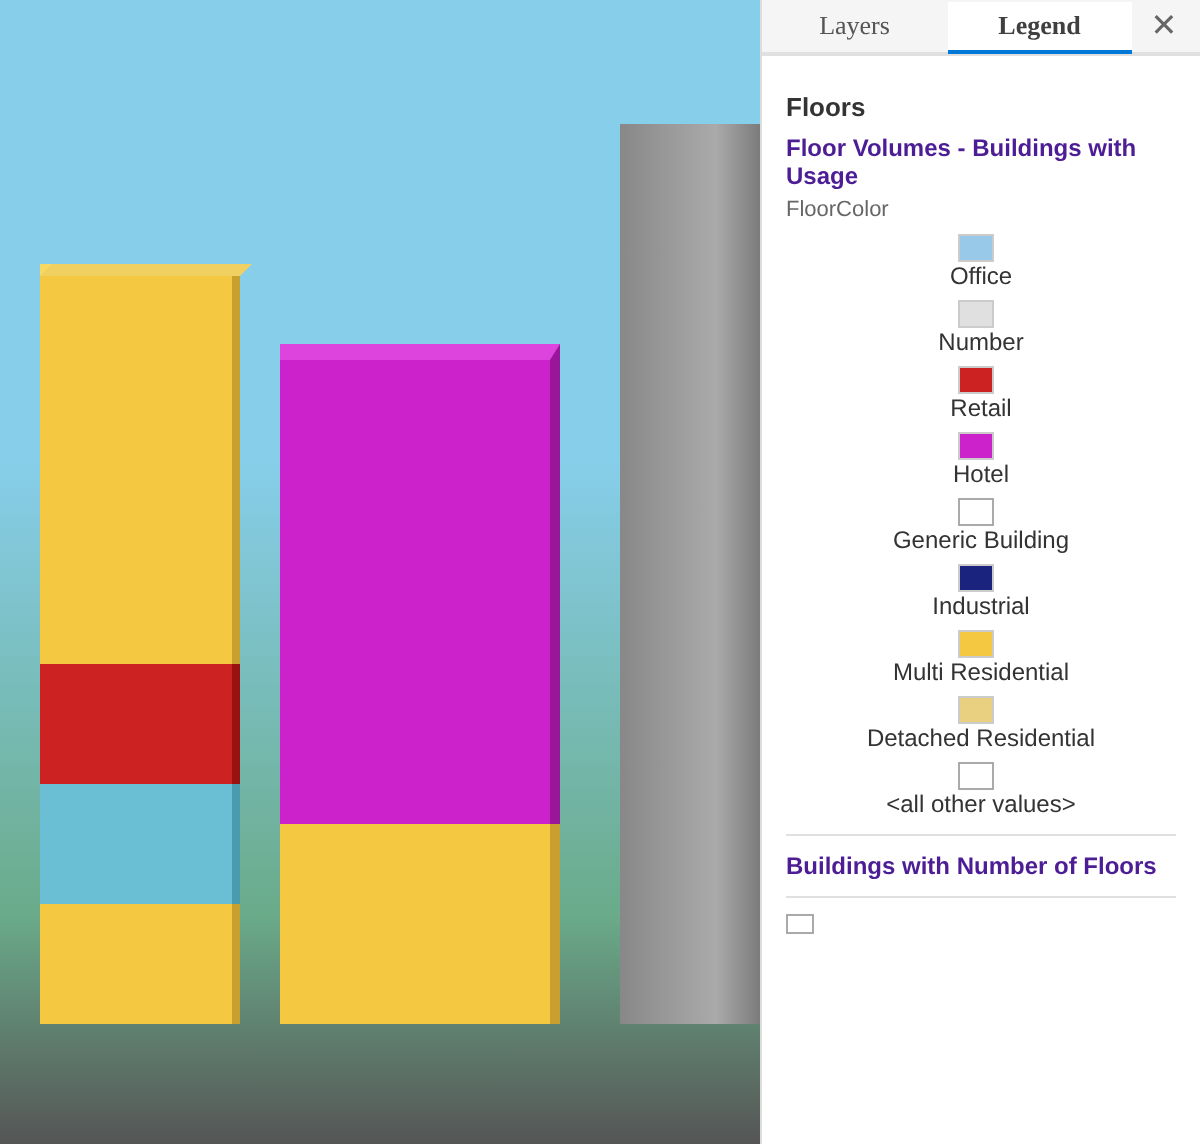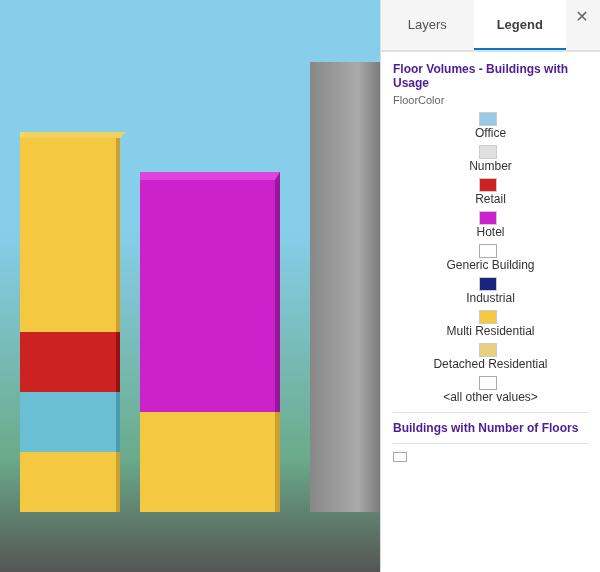--- a/index.html
+++ b/index.html
@@ -104,24 +104,25 @@
       width: 220px;
       height: 572px;
       background: #fff;
       border-left: 1px solid #ddd;
       display: flex;
       flex-direction: column;
     }
 
     #panel-tabs {
       display: flex;
-      align-items: flex-start;
+      align-items: center;
       border-bottom: 2px solid #e0e0e0;
       background: #f5f5f5;
-      height: 52px;
+      height: 28px;
+      font-family: Liberation Serif, serif;
     }
 
     .tab {
       flex: 1;
       height: 100%;
       display: flex;
       align-items: center;
       justify-content: center;
       font-size: 13px;
       cursor: pointer;
@@ -230,20 +231,21 @@
 <div id="panel">
   <div id="panel-tabs">
     <div class="tab">Layers</div>
     <div class="tab active">Legend</div>
     <div id="close-btn">✕</div>
   </div>
 
   <div id="panel-content">
 
     <div class="section-group">
+      <div class="section-title">Floors</div>
       <div class="subsection-title">Floor Volumes - Buildings with Usage</div>
       <div class="sublabel">FloorColor</div>
 
       <div class="legend-item">
         <div class="legend-swatch" style="background:#99c9e8;"></div>
         <span>Office</span>
       </div>
       <div class="legend-item">
         <div class="legend-swatch" style="background:#e0e0e0;"></div>
         <span>Number</span>

